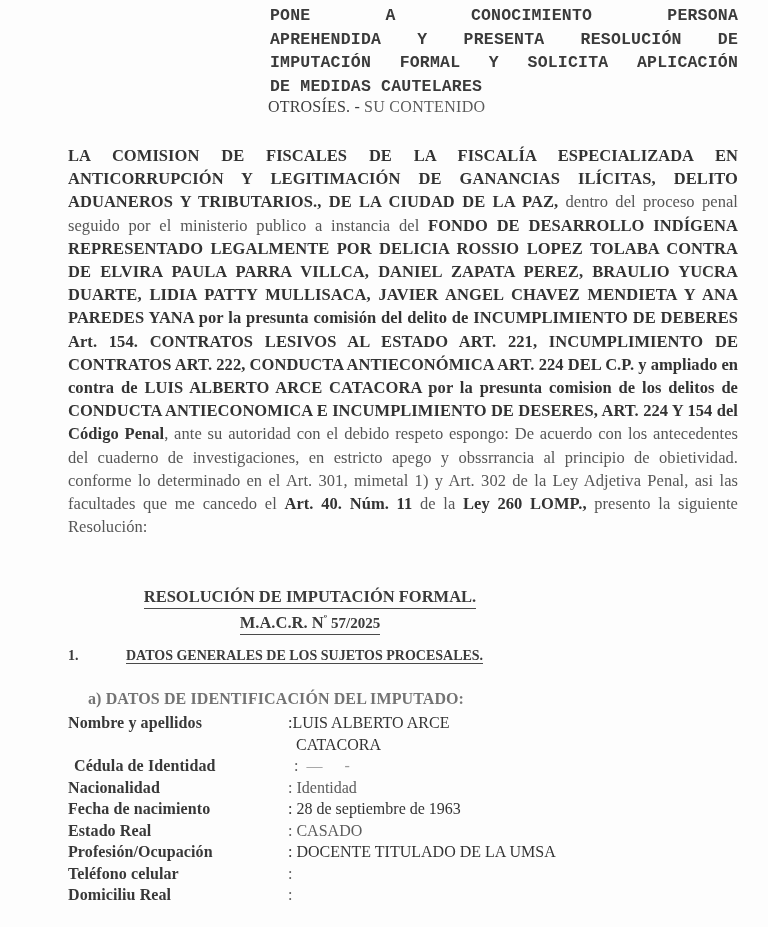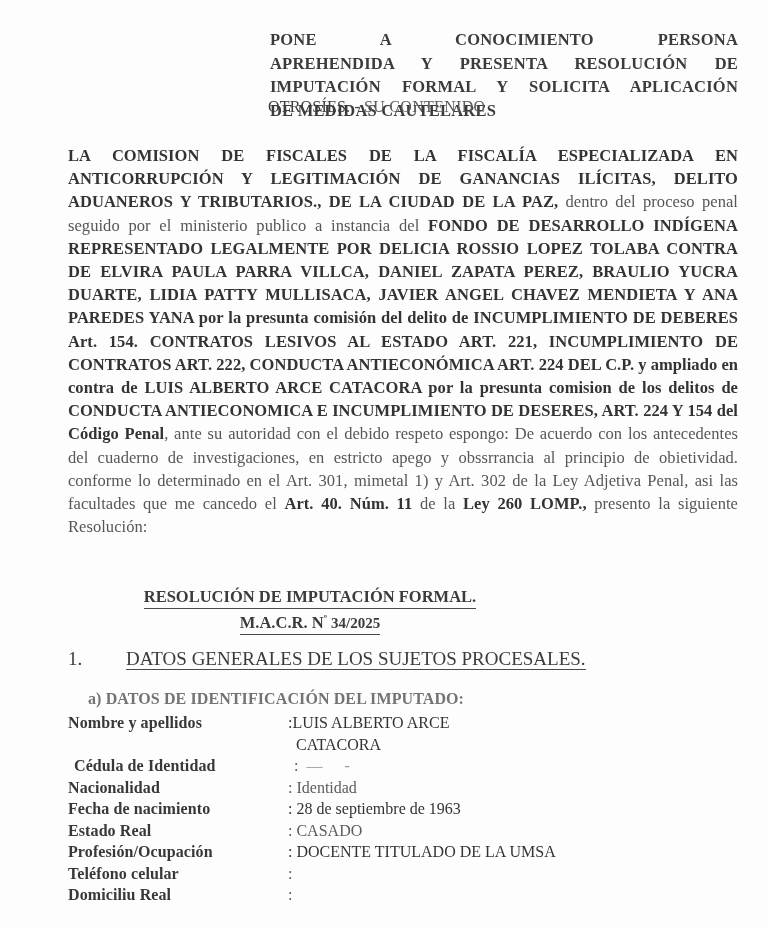--- a/index.html
+++ b/index.html
@@ -20,29 +20,30 @@
     position: relative;
     width: 768px;
     height: 927px;
     background: #fdfdfd;
   }
 
   
   .header-block {
     position: absolute;
     left: 270px;
-    top: 28px;
+    top: 4px;
     width: 468px;
     text-align: justify;
     text-align-last: justify;
     font-weight: bold;
     font-size: 16.5px;
     line-height: 23.5px;
     letter-spacing: 0.2px;
     color: #3b3b3b;
+    font-family: Liberation Mono, monospace;
   }
   .header-block .hline {
     display: block;
     text-align: justify;
     text-align-last: justify;
   }
   .header-block .hline.last {
     text-align-last: left;
   }
 
@@ -116,22 +117,22 @@
   .res-title .casenum {
     font-size: 15px;
   }
 
   
   .section-1 {
     position: absolute;
     left: 68px;
     top: 648px;
     width: 680px;
-    font-size: 19px;
-    font-weight: normal;
+    font-size: 14px;
+    font-weight: bold;
     color: #3b3b3b;
   }
   .section-1 .numlabel {
     display: inline-block;
     width: 58px;
   }
   .section-1 .sectext {
     border-bottom: 1.3px solid #4a4a4a;
     padding-bottom: 0px;
   }
@@ -208,21 +209,21 @@
   <div class="otrosies-line">
     <span class="bld">OTROSÍES. -</span>
     <span class="reg">SU CONTENIDO</span>
   </div>
 
   <div class="body-par" id="body-par"><b>LA COMISION DE FISCALES DE LA FISCALÍA ESPECIALIZADA EN ANTICORRUPCIÓN Y LEGITIMACIÓN DE GANANCIAS ILÍCITAS, DELITO ADUANEROS Y TRIBUTARIOS., DE LA CIUDAD DE LA PAZ,</b><span> dentro del proceso penal seguido por el ministerio publico a instancia del </span><b>FONDO DE DESARROLLO INDÍGENA REPRESENTADO LEGALMENTE POR DELICIA ROSSIO LOPEZ TOLABA  CONTRA DE ELVIRA PAULA PARRA VILLCA, DANIEL ZAPATA PEREZ, BRAULIO YUCRA DUARTE, LIDIA PATTY MULLISACA, JAVIER ANGEL CHAVEZ MENDIETA Y ANA PAREDES YANA por la presunta comisión del delito de INCUMPLIMIENTO DE DEBERES Art. 154. CONTRATOS LESIVOS AL ESTADO ART. 221, INCUMPLIMIENTO DE CONTRATOS ART. 222, CONDUCTA ANTIECONÓMICA ART. 224 DEL C.P. y ampliado en contra de LUIS ALBERTO ARCE CATACORA por la presunta comision de los delitos de CONDUCTA ANTIECONOMICA E INCUMPLIMIENTO DE DESERES, ART. 224 Y 154 del Código Penal</b><span>, ante su autoridad con el debido respeto espongo: De acuerdo con los antecedentes del cuaderno de investigaciones, en estricto apego y obssrrancia al principio de obietividad. conforme lo determinado en el Art. 301, mimetal 1) y Art. 302 de la Ley Adjetiva Penal, asi las facultades que me cancedo el </span><b>Art. 40. Núm. 11</b><span> de la </span><b>Ley 260 LOMP.,</b><span> presento la siguiente Resolución:</span></div>
 
   <div class="res-title">
     <span class="l1">RESOLUCIÓN DE IMPUTACIÓN FORMAL.</span>
     <span class="l2wrap">
-      <span class="l2"><span>M.A.C.R. N</span><sup>º</sup> <span class="casenum">34/2025</span></span>
+      <span class="l2"><span>M.A.C.R. N</span><sup>º</sup> <span class="casenum">57/2025</span></span>
     </span>
   </div>
 
   <div class="section-1">
     <span class="numlabel">1.</span><span class="sectext">DATOS GENERALES DE LOS SUJETOS PROCESALES.</span>
   </div>
 
   <div class="subsection-a">a) DATOS DE IDENTIFICACIÓN DEL IMPUTADO:</div>
 
   <div class="id-table" id="id-table">

